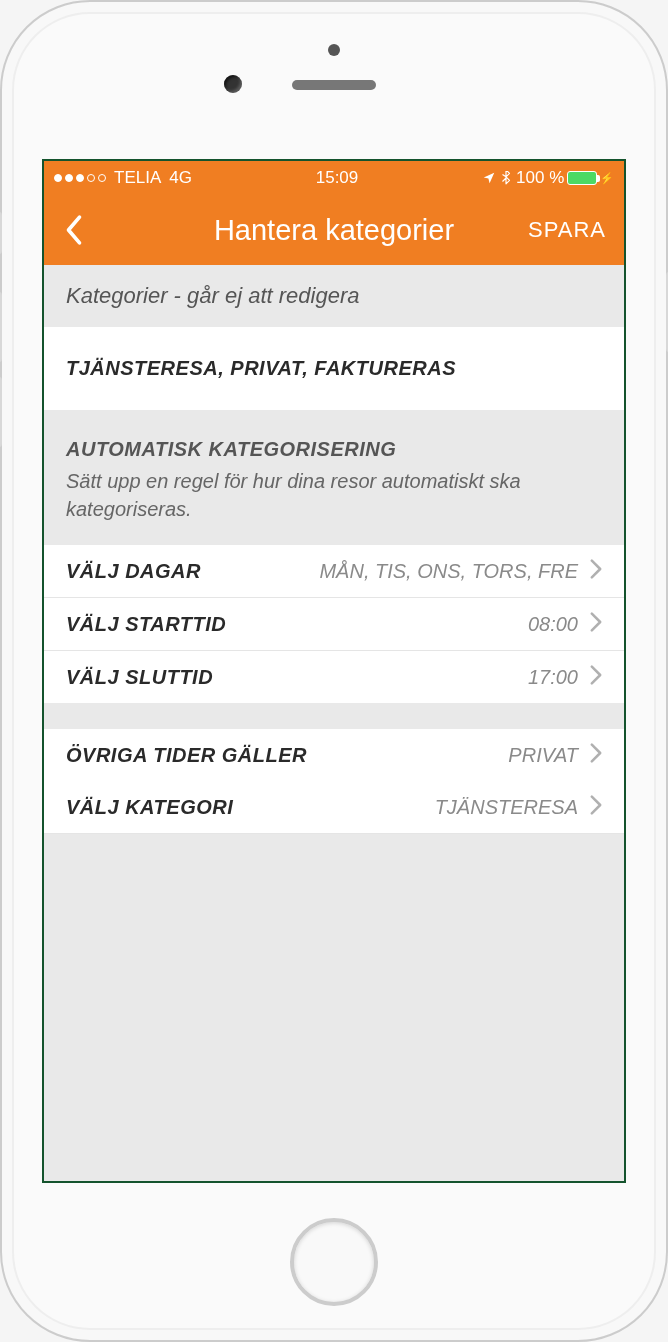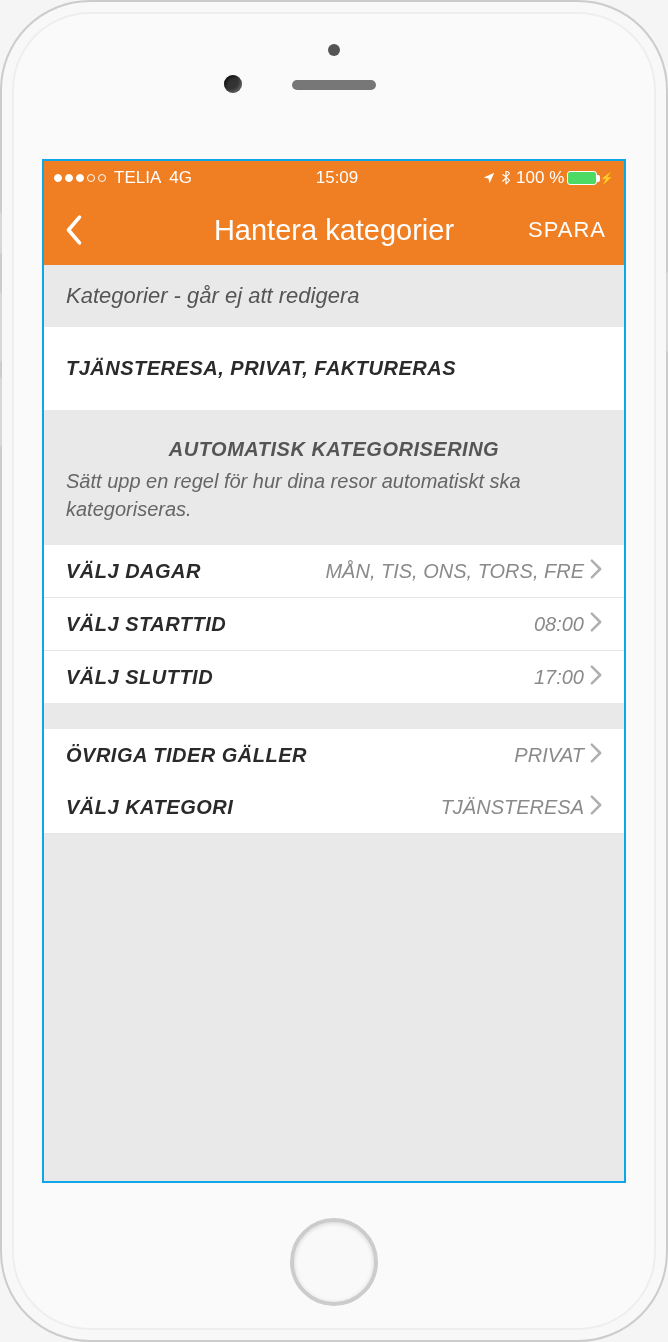--- a/index.html
+++ b/index.html
@@ -33,21 +33,21 @@
       box-shadow: inset 0 1px 4px rgba(0,0,0,0.15);
     }
     .side-btn { position: absolute; background: #d8d8d8; border-radius: 4px; }
     .side-btn.left-1 { left: -6px; top: 210px; width: 6px; height: 42px; }
     .side-btn.left-2 { left: -6px; top: 290px; width: 6px; height: 70px; }
     .side-btn.left-3 { left: -6px; top: 375px; width: 6px; height: 70px; }
     .side-btn.right-1{ right: -6px; top: 270px; width: 6px; height: 80px; }
 
     .screen {
       position: absolute; top: 157px; left: 40px; right: 40px; bottom: 157px;
-      background: #fff; border: 2px solid #0ea5e9; overflow: hidden;
+      background: #fff; border: 2px solid #14532d; overflow: hidden;
     }
 
     
     .status-bar {
       height: 34px; background: #f07e22; color: #fff;
       display: flex; align-items: center; justify-content: space-between;
       padding: 0 10px; font-size: 17px; font-weight: 400;
     }
     .status-left { display: flex; align-items: center; gap: 8px; }
     .signal-dots { display: flex; gap: 3px; }
@@ -69,31 +69,31 @@
     }
     .nav-back { width: 60px; display: flex; align-items: center; justify-content: center; height: 100%; }
     .nav-back svg { width: 22px; height: 34px; stroke: #fff; stroke-width: 4; fill: none; stroke-linecap: round; stroke-linejoin: round; }
     .nav-title { position:absolute; left:0; right:0; text-align:center; font-size: 29px; font-weight: 300; pointer-events:none; }
     .nav-save { margin-left: auto; padding-right: 18px; font-size: 22px; font-weight: 400; letter-spacing: 1px; }
 
     
     .content { background: #e9e9e9; height: calc(100% - 104px); overflow-y: auto; font-style: italic; }
     .section-header { padding: 18px 22px; }
     .section-header .title { font-size: 22px; color: #555; font-weight: 400; }
-    .section-header.big .title { font-size: 20px; color: #555; font-weight: 600; letter-spacing: 0.5px; text-align: center; }
+    .section-header.big .title { font-size: 20px; color: #555; font-weight: 600; letter-spacing: 0.5px; }
     .section-header .subtitle { font-size: 20px; color: #666; font-weight: 300; margin-top: 6px; line-height: 1.4; }
 
     .cell {
       background: #fff; padding: 14px 22px;
       display: flex; align-items: center; justify-content: space-between;
       border-bottom: 1px solid #e5e5e5;
     }
     .cell.noborder { border-bottom: none; }
     .cell .label { font-size: 20px; font-weight: 700; color: #2a2a2a; letter-spacing: 0.5px; }
-    .cell .value-wrap { display: flex; align-items: center; gap: 6px; color: #8a8a8a; }
+    .cell .value-wrap { display: flex; align-items: center; gap: 12px; color: #8a8a8a; }
     .cell .value { font-size: 20px; font-weight: 400; color: #8a8a8a; }
     .cell .chev svg { width: 12px; height: 20px; stroke: #b0b0b0; stroke-width: 3; fill: none; stroke-linecap: round; stroke-linejoin: round; }
     .static-cell { background: #fff; padding: 30px 22px; }
     .static-cell .label { font-size: 20px; font-weight: 700; color: #2a2a2a; letter-spacing: 0.5px; }
     .gap { height: 26px; background: #e9e9e9; }
   </style>
 </head>
 <body>
 
 <div class="phone-frame">

